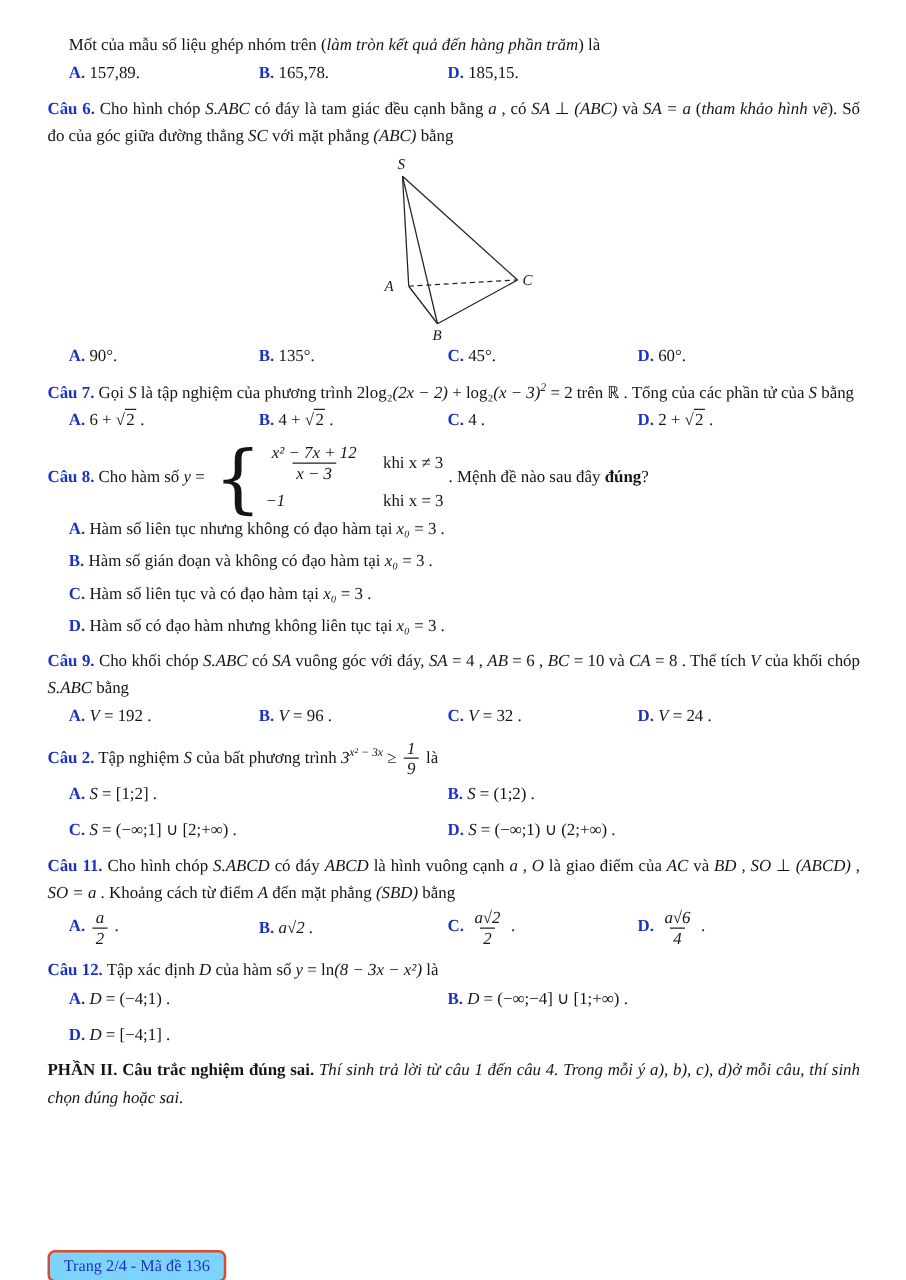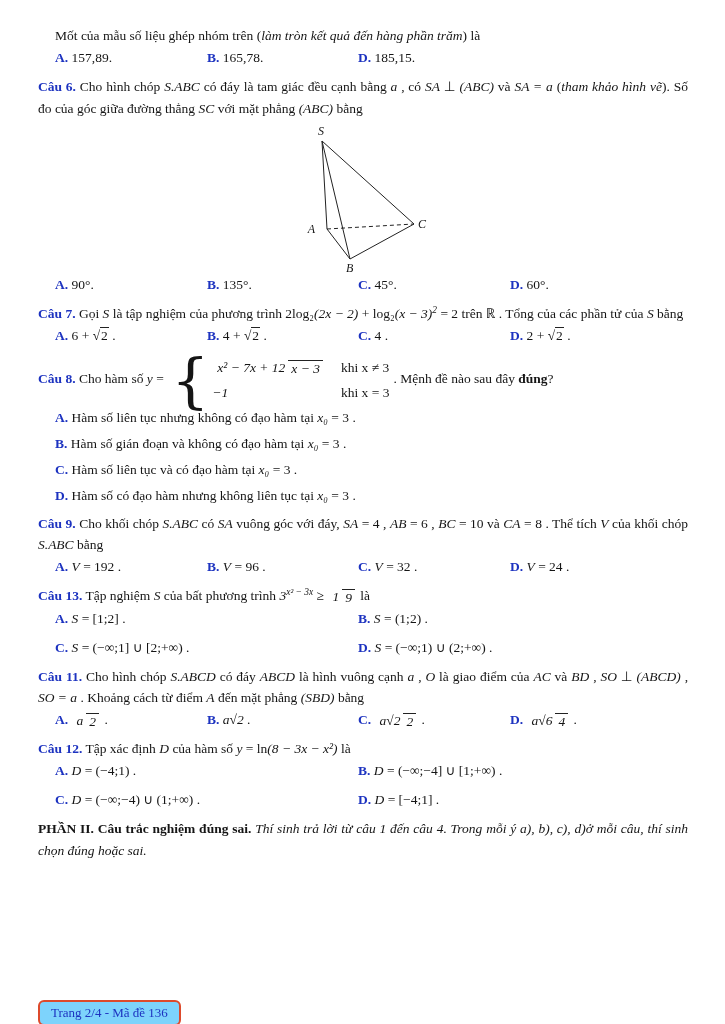--- a/index.html
+++ b/index.html
@@ -15,21 +15,21 @@
   }
   .page{position:absolute;inset:0;padding:25px 37px 0 38px;}
   p.para{text-align:justify;line-height:1.58;margin:0 0 2px 0;}
   .indent{padding-left:17px;}
   .q-label{color:var(--blue);font-weight:bold;}
   .run-n{font-style:normal;}
   .run-i{font-style:italic;}
   .run-b{font-weight:bold;}
   sup{font-size:70%;font-style:italic;line-height:0;}
   .sqrt .rad{border-top:1px solid #222;padding:0 1px;}
-  .frac{display:inline-flex;flex-direction:row;align-items:flex-start;vertical-align:middle;font-style:italic;line-height:1.15;margin:0 2px;text-align:center;}
+  .frac{display:inline-flex;flex-direction:column;align-items:center;vertical-align:middle;font-style:italic;line-height:1.15;margin:0 2px;text-align:center;}
   .frac .num,.frac .den{display:block;padding:0 3px;}
   .frac .den{border-top:1px solid #222;}
   .opts{display:grid;margin:2px 0 7px 17px;line-height:1.55;align-items:center;}
   .opts-4{grid-template-columns:152px 151px 152px auto;}
   .opts-2{grid-template-columns:303px auto;row-gap:8px;}
   .opts-stack{display:block;margin:2px 0 6px 17px;line-height:1.55;}
   .opts-stack .opt{display:block;margin-bottom:5px;}
   .opt-label{color:var(--blue);font-weight:bold;}
   .figure{display:flex;justify-content:center;margin:4px 0 2px 0;}
   .fig-label{font-style:italic;font-size:12px;fill:#151515;font-family:"Liberation Serif",serif;}
@@ -110,21 +110,21 @@
     </div>
 
   <p class="para"><span class="q-label">Câu 9.</span><span><span class="run-n"> Cho khối chóp </span><span class="run-i">S.ABC</span><span class="run-n"> có </span><span class="run-i">SA</span><span class="run-n"> vuông góc với đáy, </span><span class="run-i">SA</span><span class="run-n"> = 4 , </span><span class="run-i">AB</span><span class="run-n"> = 6 , </span><span class="run-i">BC</span><span class="run-n"> = 10 và </span><span class="run-i">CA</span><span class="run-n"> = 8 . Thể tích </span><span class="run-i">V</span><span class="run-n"> của khối chóp </span><span class="run-i">S.ABC</span><span class="run-n"> bằng</span></span></p>
   <div class="opts opts-4">
       <span class="opt"><span class="opt-label">A. </span><span class="opt-text"><span class="run-i">V</span><span class="run-n"> = 192 .</span></span></span>
       <span class="opt"><span class="opt-label">B. </span><span class="opt-text"><span class="run-i">V</span><span class="run-n"> = 96 .</span></span></span>
       <span class="opt"><span class="opt-label">C. </span><span class="opt-text"><span class="run-i">V</span><span class="run-n"> = 32 .</span></span></span>
       <span class="opt"><span class="opt-label">D. </span><span class="opt-text"><span class="run-i">V</span><span class="run-n"> = 24 .</span></span></span>
     </div>
 
-  <p class="para"><span class="q-label">Câu 13.</span><span><span class="run-n"> Tập nghiệm </span><span class="run-i">S</span><span class="run-n"> của bất phương trình </span><span class="run-i">3</span><sup>x² − 3x</sup><span class="run-n"> ≥ </span><span class="frac">
+  <p class="para"><span class="q-label">Câu 2.</span><span><span class="run-n"> Tập nghiệm </span><span class="run-i">S</span><span class="run-n"> của bất phương trình </span><span class="run-i">3</span><sup>x² − 3x</sup><span class="run-n"> ≥ </span><span class="frac">
           <span class="num">1</span>
           <span class="den">9</span>
         </span><span class="run-n"> là</span></span></p>
   <div class="opts opts-2">
       <span class="opt"><span class="opt-label">A. </span><span class="opt-text"><span class="run-i">S</span><span class="run-n"> = [1;2] .</span></span></span>
       <span class="opt"><span class="opt-label">B. </span><span class="opt-text"><span class="run-i">S</span><span class="run-n"> = (1;2) .</span></span></span>
       <span class="opt"><span class="opt-label">C. </span><span class="opt-text"><span class="run-i">S</span><span class="run-n"> = (−∞;1] ∪ [2;+∞) .</span></span></span>
       <span class="opt"><span class="opt-label">D. </span><span class="opt-text"><span class="run-i">S</span><span class="run-n"> = (−∞;1) ∪ (2;+∞) .</span></span></span>
     </div>
 
@@ -142,21 +142,20 @@
       <span class="opt"><span class="opt-label">D. </span><span class="opt-text"><span class="frac">
             <span class="num">a√6</span>
             <span class="den">4</span>
           </span><span class="run-n"> .</span></span></span>
     </div>
 
   <p class="para"><span class="q-label">Câu 12.</span><span><span class="run-n"> Tập xác định </span><span class="run-i">D</span><span class="run-n"> của hàm số </span><span class="run-i">y</span><span class="run-n"> = ln</span><span class="run-i">(8 − 3x − x²)</span><span class="run-n"> là</span></span></p>
   <div class="opts opts-2">
       <span class="opt"><span class="opt-label">A. </span><span class="opt-text"><span class="run-i">D</span><span class="run-n"> = (−4;1) .</span></span></span>
       <span class="opt"><span class="opt-label">B. </span><span class="opt-text"><span class="run-i">D</span><span class="run-n"> = (−∞;−4] ∪ [1;+∞) .</span></span></span>
-      <span class="opt"><span class="opt-label">C. </span><span class="opt-text"><span class="run-i">D</span><span class="run-n"> = (−∞;−4) ∪ (1;+∞) .</span></span></span>
       <span class="opt"><span class="opt-label">D. </span><span class="opt-text"><span class="run-i">D</span><span class="run-n"> = [−4;1] .</span></span></span>
     </div>
 
   <p class="para section-head"><span><span class="run-b">PHẦN II. Câu trắc nghiệm đúng sai. </span><span class="run-i">Thí sinh trả lời từ câu 1 đến câu 4. Trong mỗi ý a), b), c), d)ở mỗi câu, thí sinh chọn đúng hoặc sai.</span></span></p>
 
   <div class="footer-box">Trang 2/4 - Mã đề 136</div>
 
 </div>
 
 </body></html>

